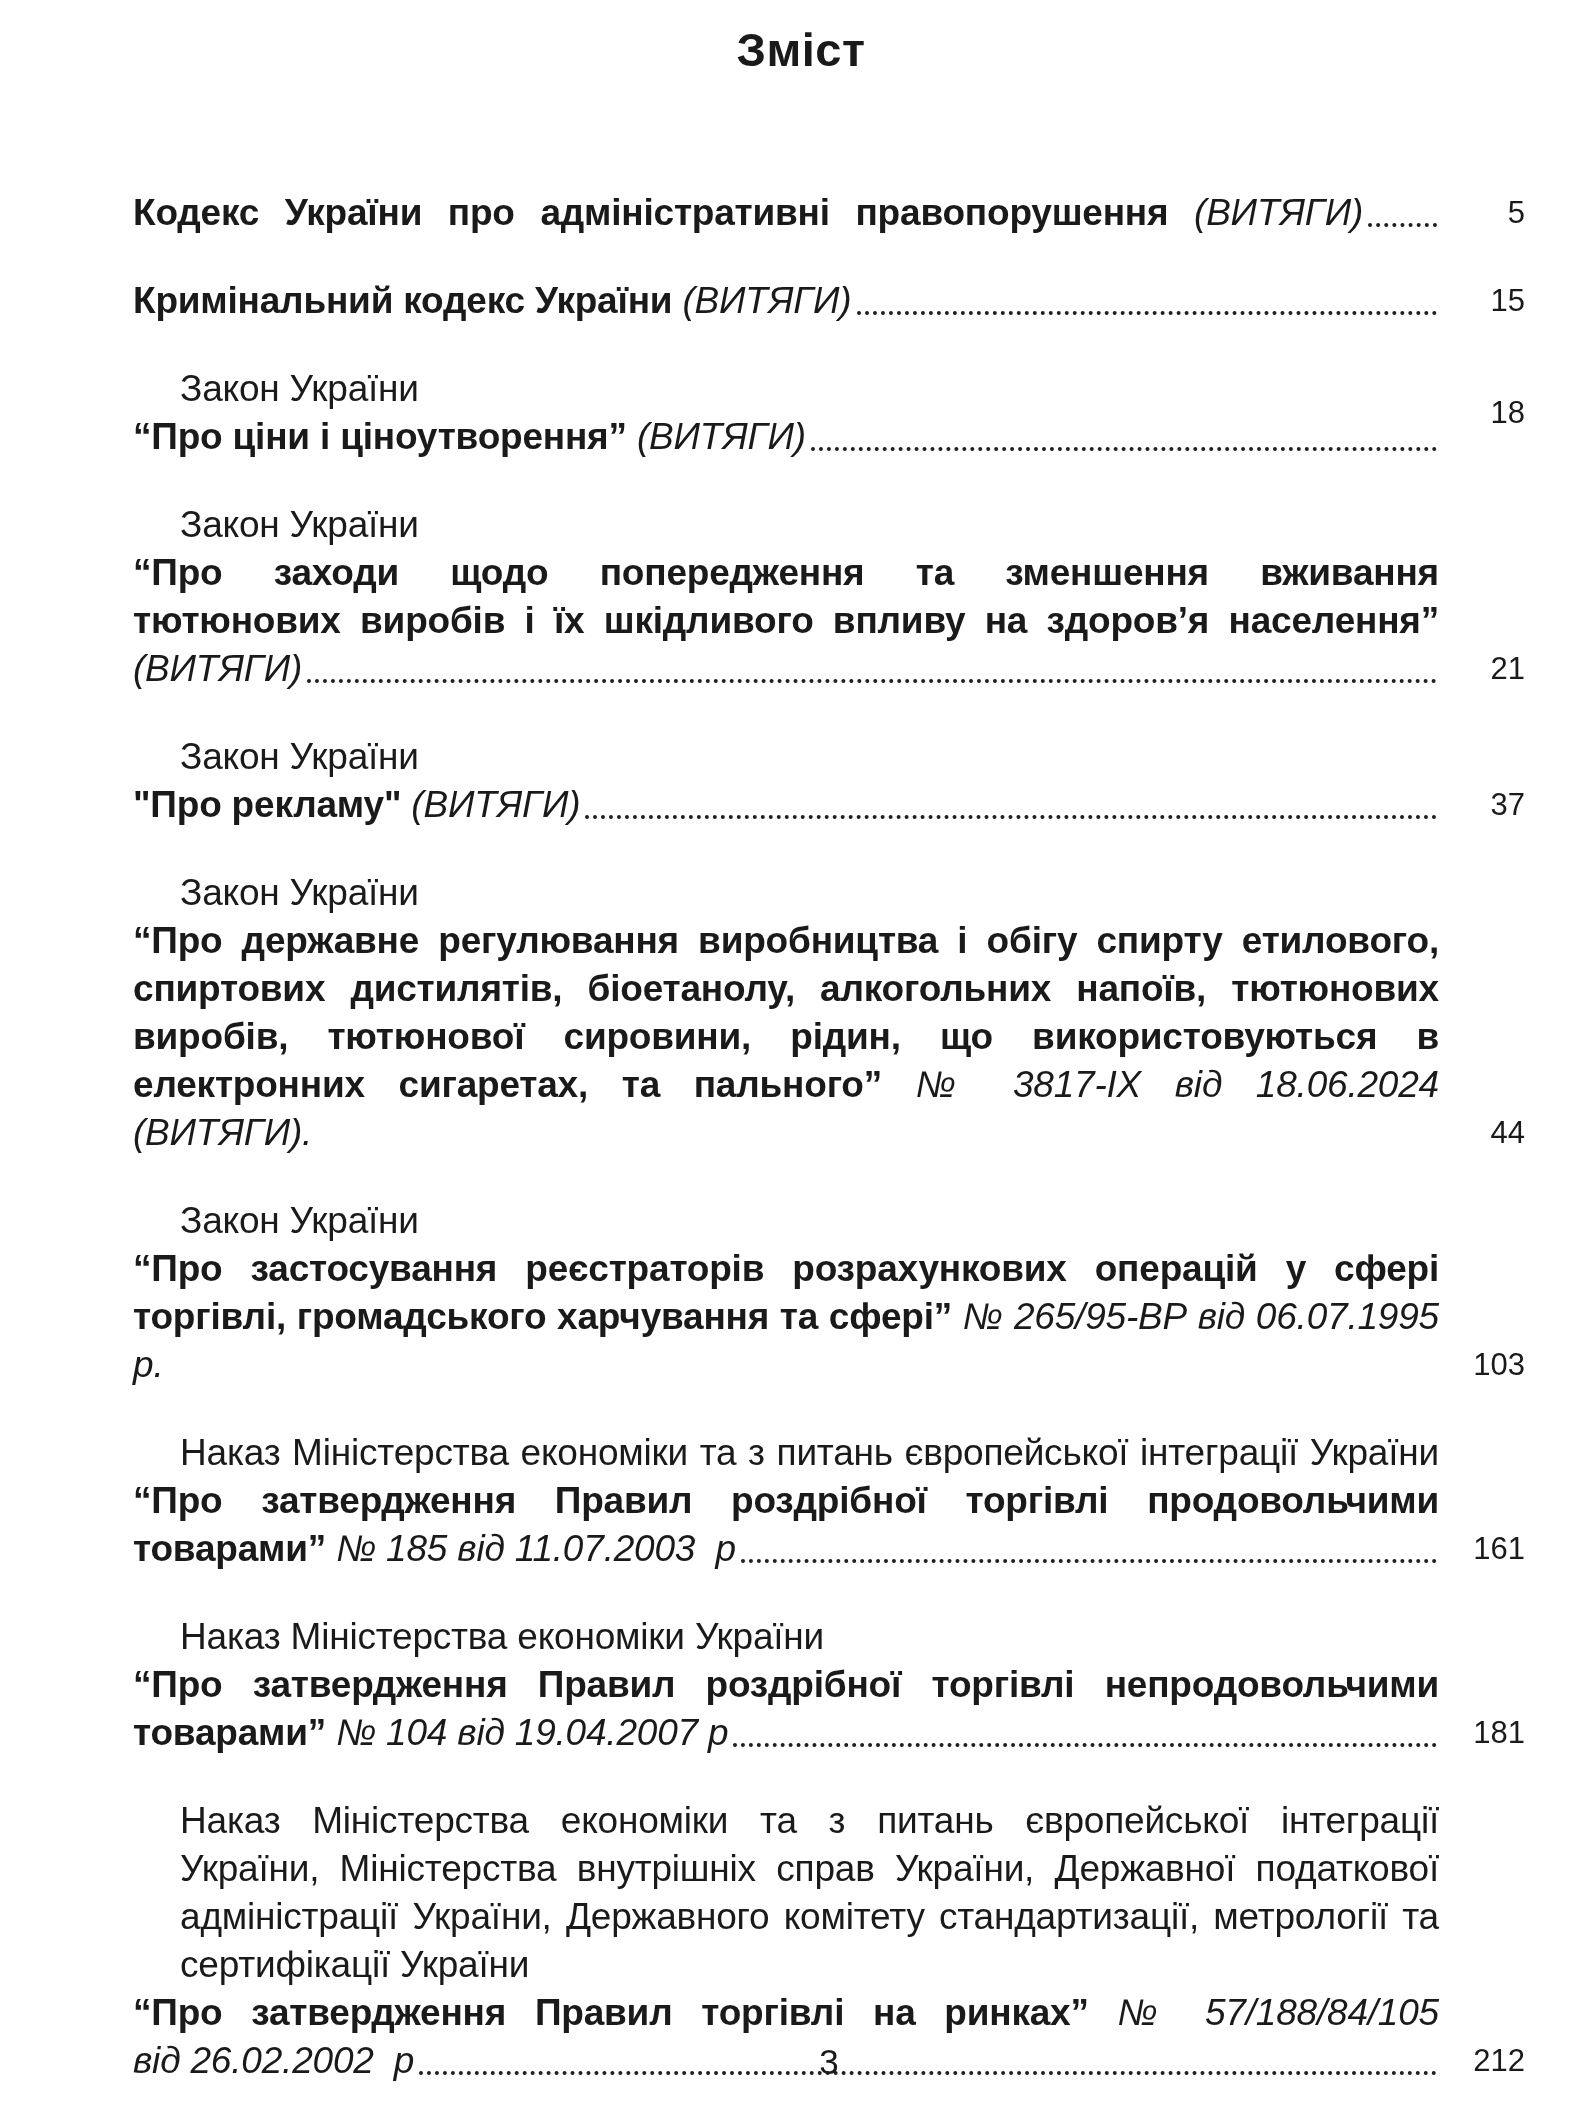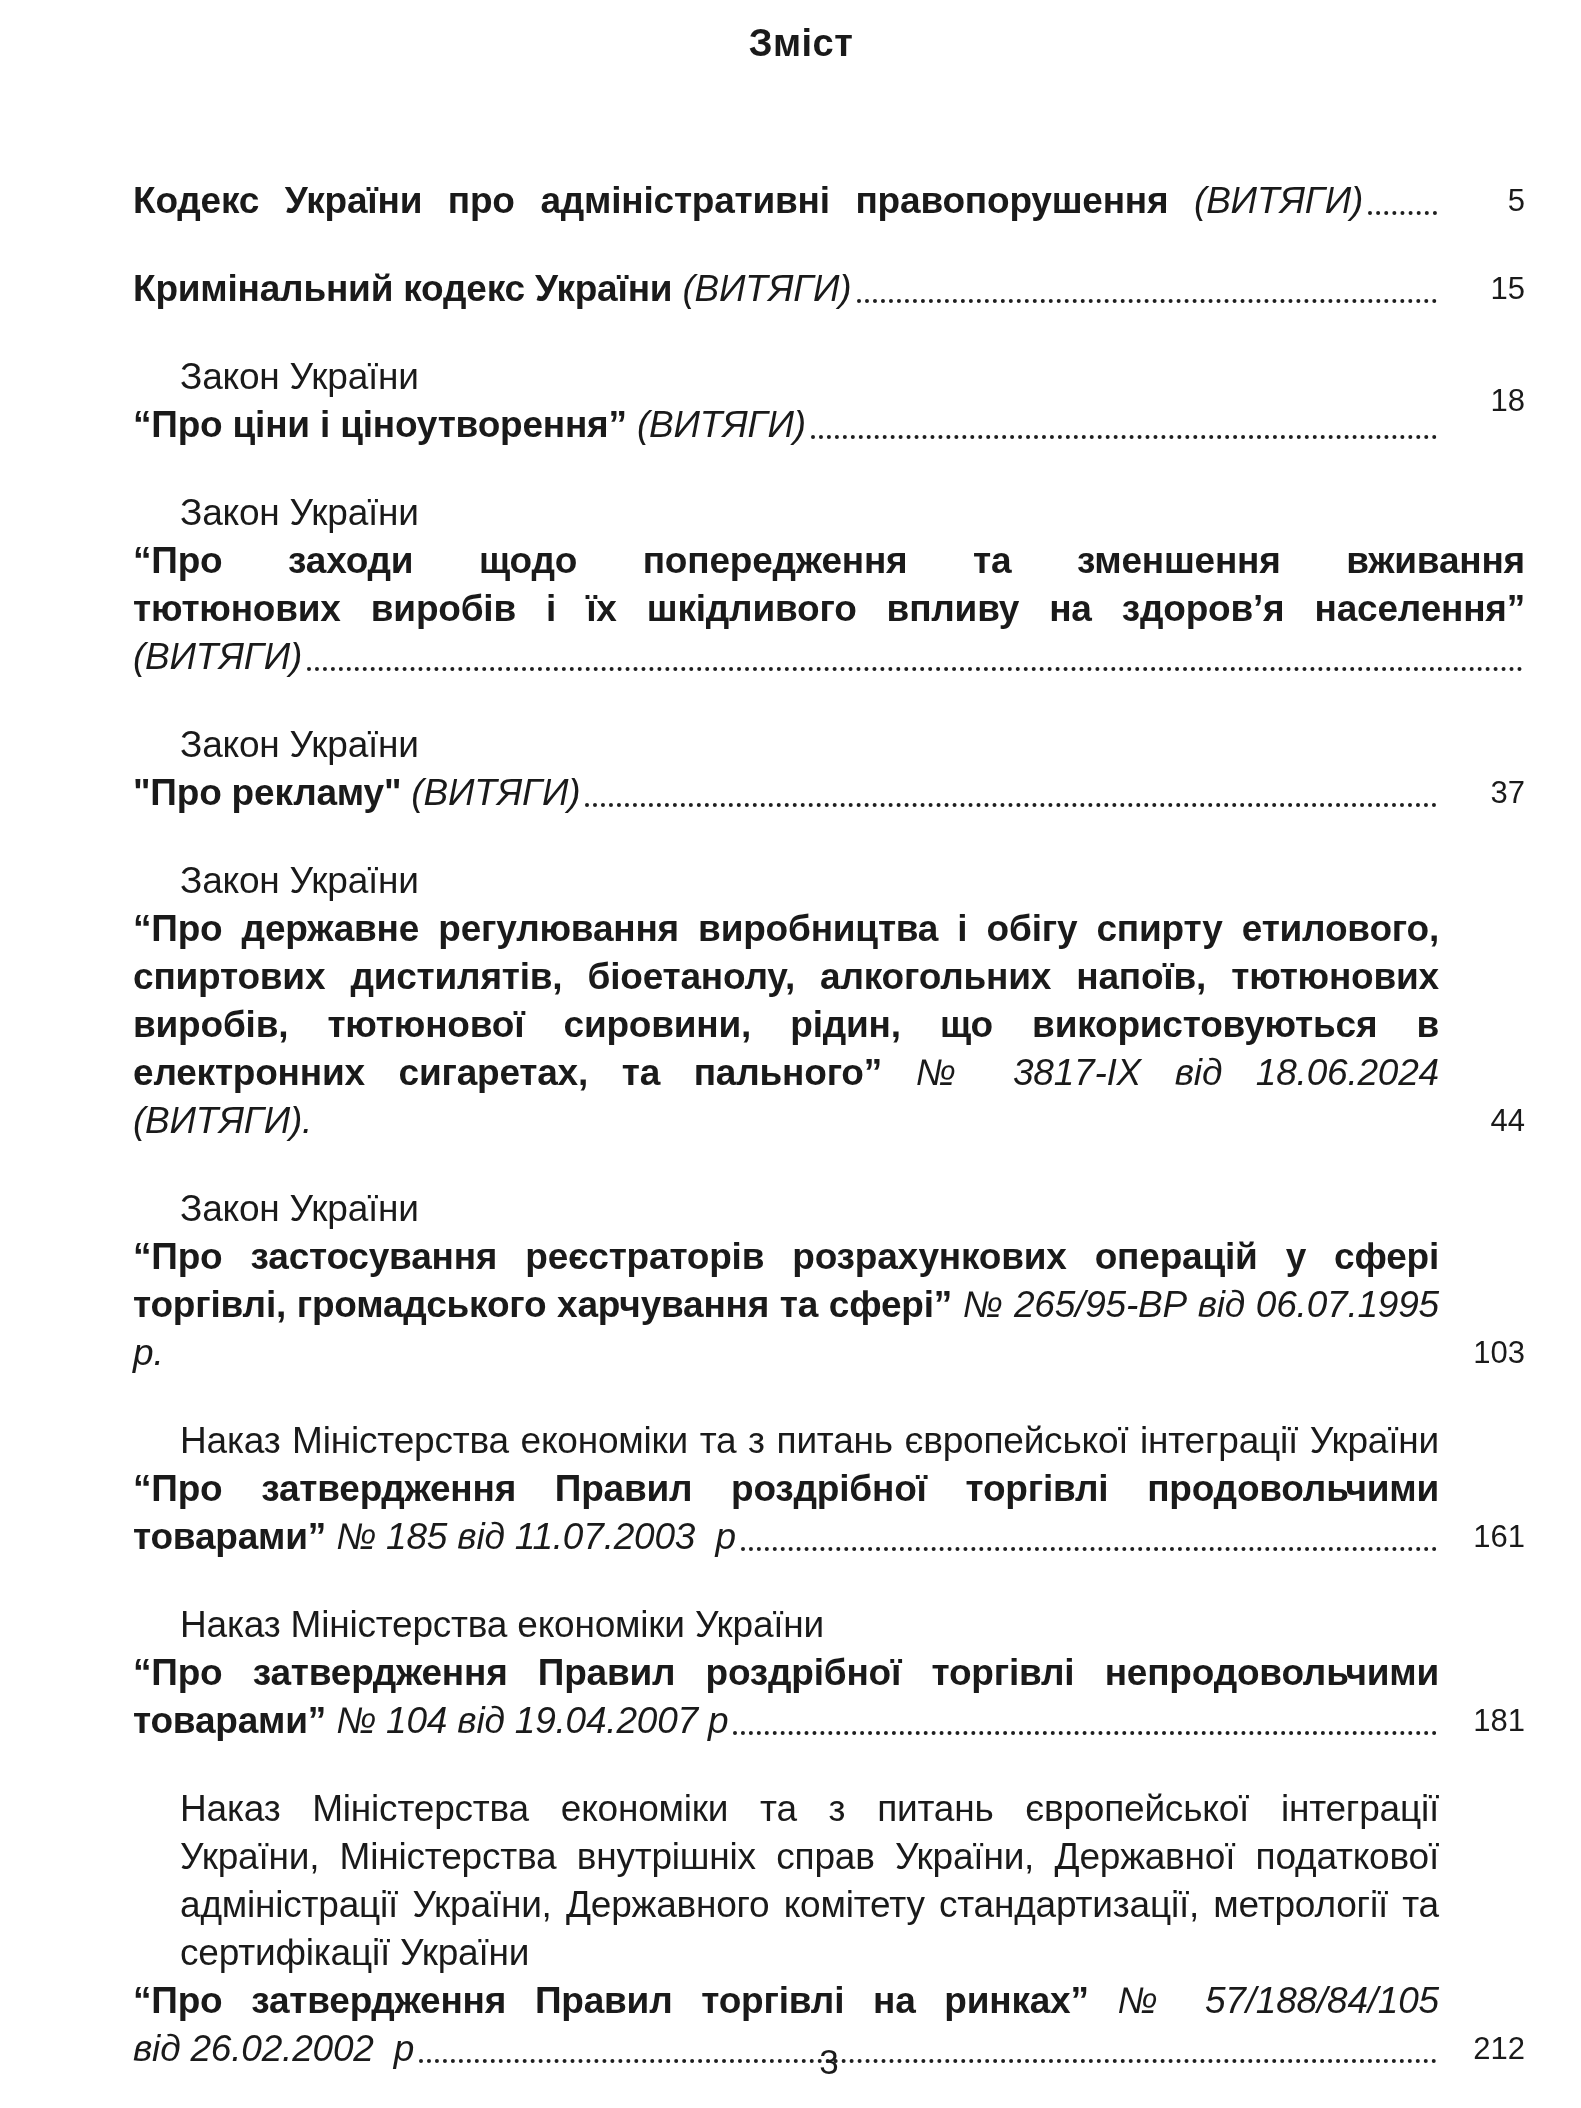--- a/index.html
+++ b/index.html
@@ -16,21 +16,21 @@
     overflow: hidden;
   }
   .page {
     position: absolute;
     inset: 0;
     padding: 22px 56px 0 133px;
     box-sizing: border-box;
   }
   .doc-title {
     text-align: center;
-    font-size: 38px;
+    font-size: 47px;
     font-weight: 700;
     letter-spacing: 0.5px;
     margin: 0 56px 0 0;
   }
   .toc {
     margin-top: 112px;
   }
   .entry {
     display: flex;
     margin-bottom: 40px;
@@ -127,20 +127,23 @@
       <div class="entry">
         <div class="entry-text">
           <div class="line"><span class="seg-normal">Закон України</span></div>
           <div class="line justify"><span class="seg-bold">“Про заходи щодо попередження та зменшення вживання</span></div>
           <div class="line justify"><span class="seg-bold">тютюнових виробів і їх шкідливого впливу на здоров’я населення”</span></div>
           <div class="line with-leader">
             <span class="txt"><span class="seg-italic">(ВИТЯГИ)</span></span>
             <span class="leader"></span>
           </div>
         </div>
+        <div class="entry-page v-bottom">
+          <span>21</span>
+        </div>
       </div>
       <div class="entry">
         <div class="entry-text">
           <div class="line"><span class="seg-normal">Закон України</span></div>
           <div class="line with-leader">
             <span class="txt"><span class="seg-bold">"Про рекламу" </span><span class="seg-italic">(ВИТЯГИ)</span></span>
             <span class="leader"></span>
           </div>
         </div>
         <div class="entry-page v-bottom">

